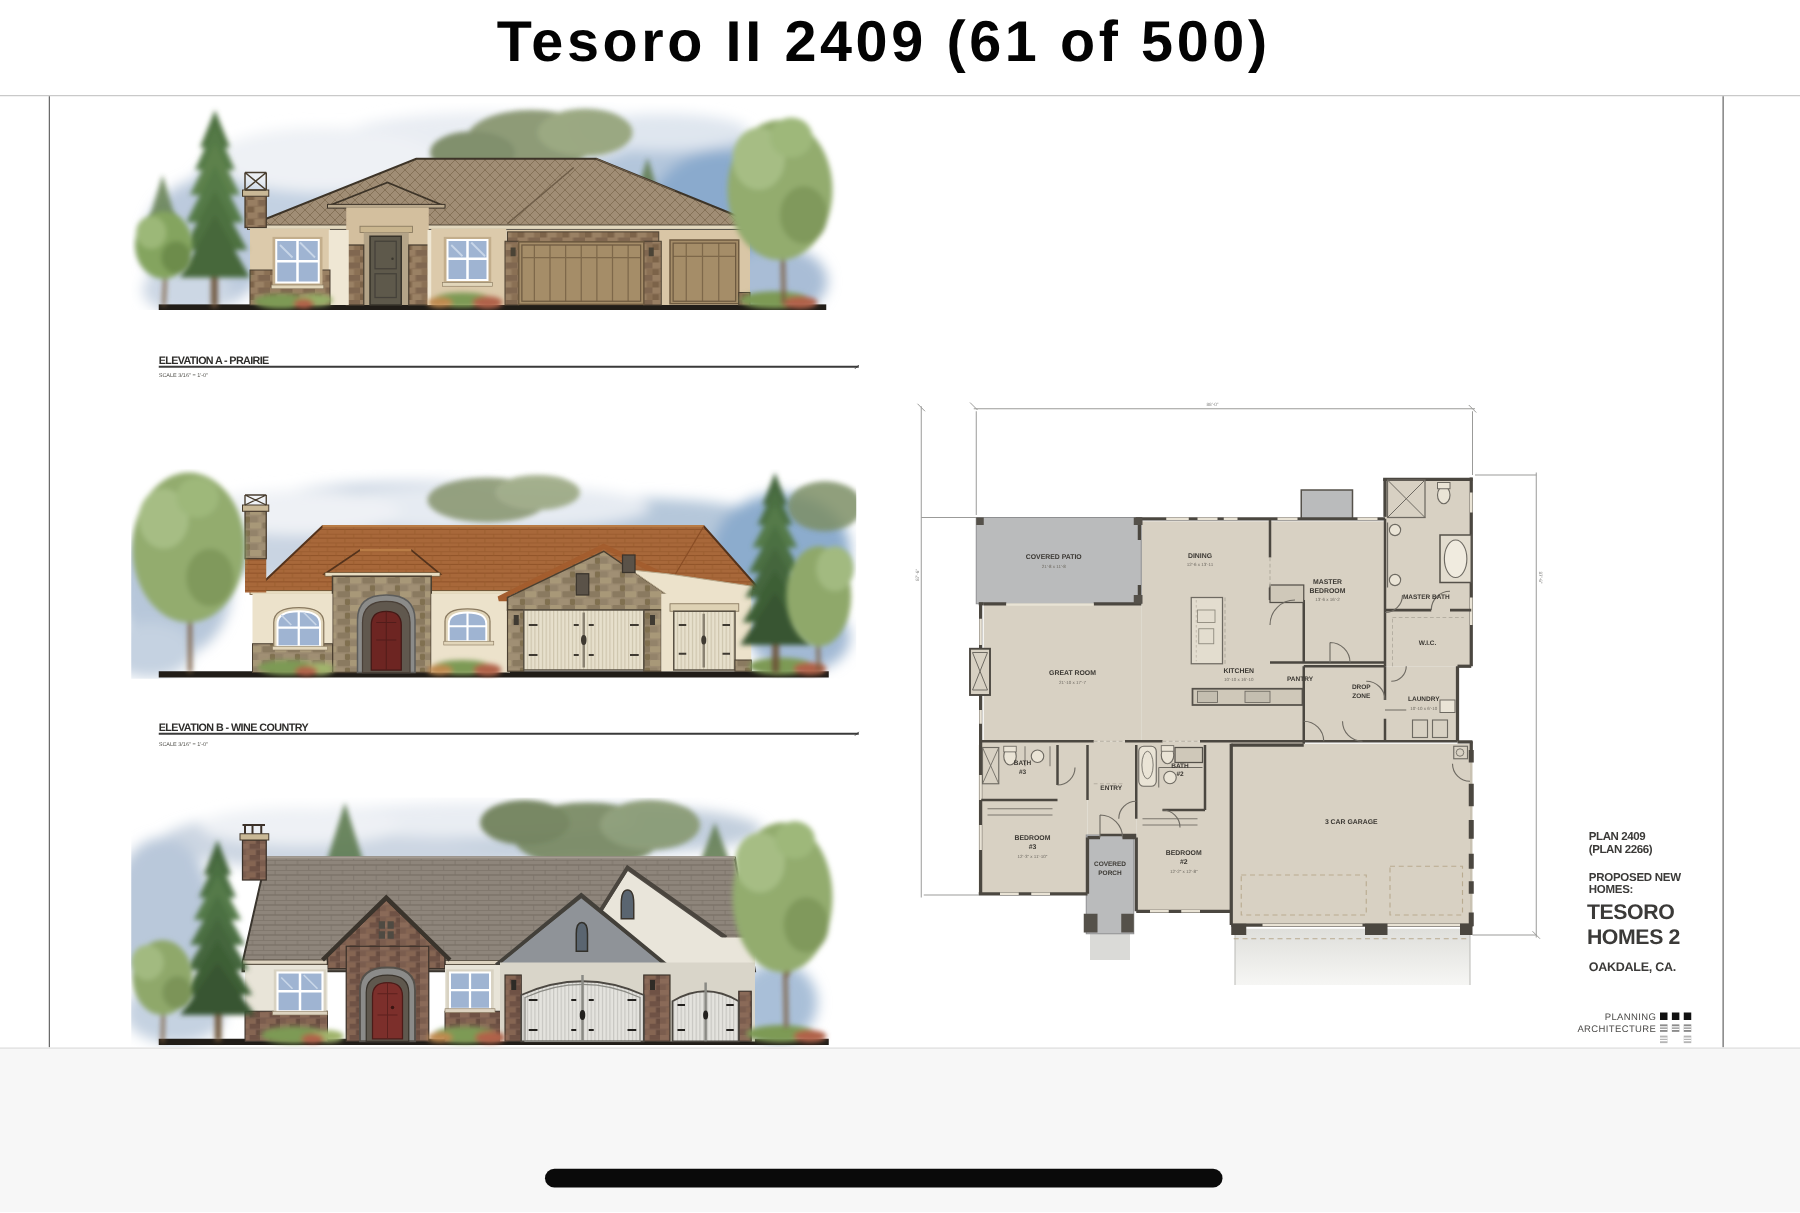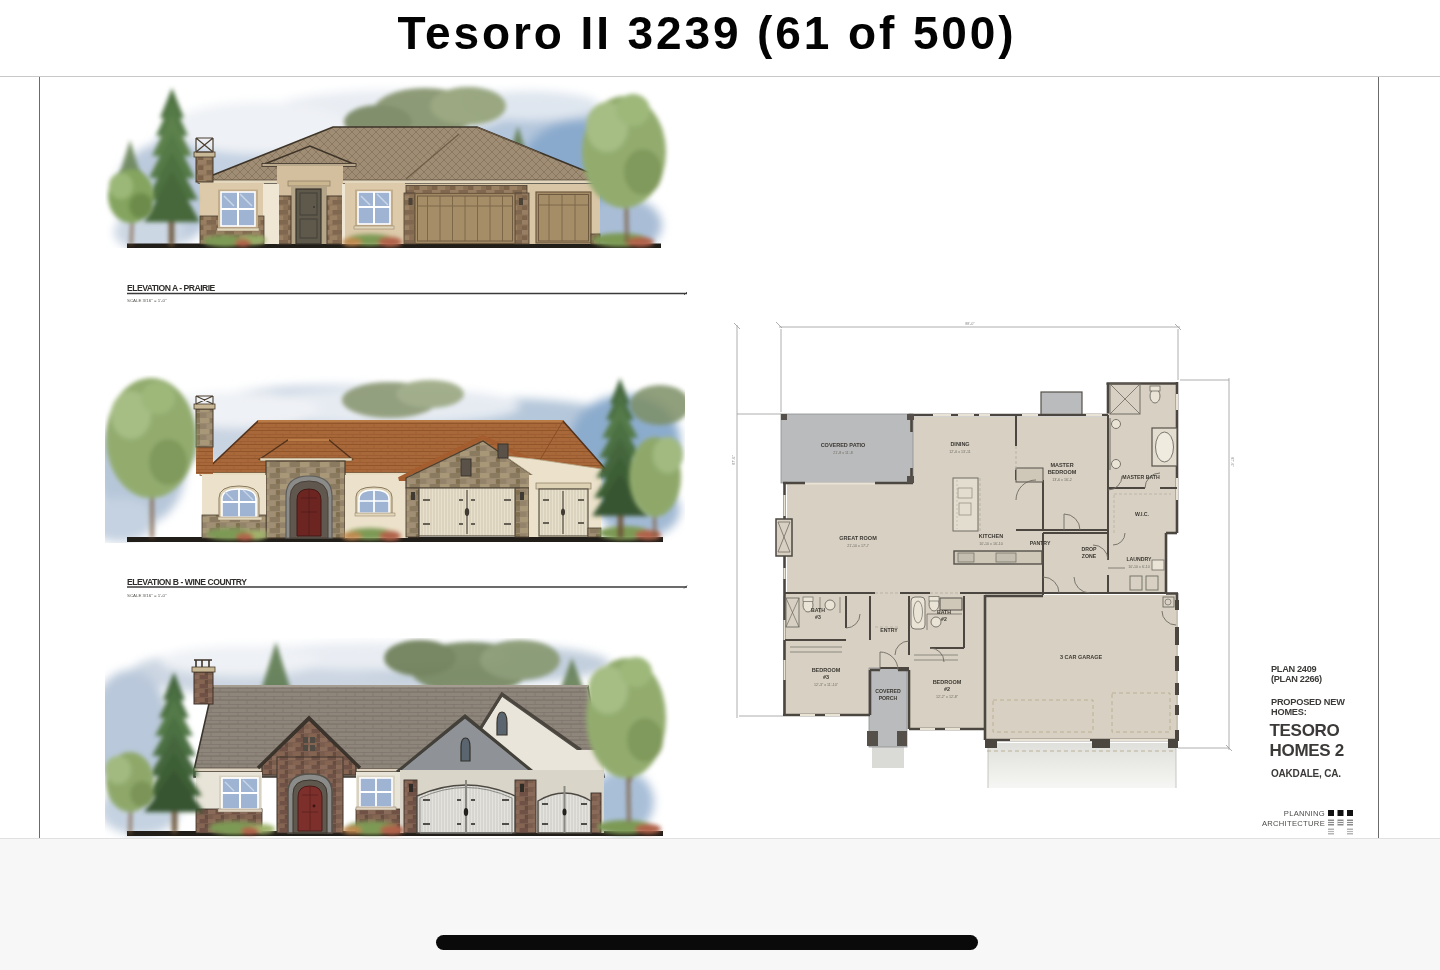--- a/index.html
+++ b/index.html
@@ -8,21 +8,21 @@
   #title{position:absolute;left:0;top:6px;width:1414px;text-align:center;font-weight:bold;font-size:46px;color:#030303;letter-spacing:2.9px;}
   #hr1{position:absolute;left:0;top:76px;width:1440px;height:1px;background:#c9c9c9;}
   #lb{position:absolute;left:39px;top:77px;width:1px;height:761px;background:#6b6b6b;}
   #rb{position:absolute;left:1378px;top:77px;width:1px;height:761px;background:#6b6b6b;}
   #bot{position:absolute;left:0;top:838px;width:1440px;height:132px;background:#f7f7f7;border-top:1px solid #e0e0e0;box-sizing:border-box;}
   #hbar{position:absolute;left:436px;top:935px;width:542px;height:15px;border-radius:8px;background:#0a0a0a;}
 </style>
 </head>
 <body>
 <div id="scr">
-  <div id="title">Tesoro II 3239 (61 of 500)</div>
+  <div id="title">Tesoro II 2409 (61 of 500)</div>
   <div id="hr1"></div>
   <div id="lb"></div>
   <div id="rb"></div>
   <svg id="art" width="1440" height="970" viewBox="0 0 1440 970" style="position:absolute;left:0;top:0">
     <defs>
       <filter id="soft" x="-40%" y="-40%" width="180%" height="180%">
           <feGaussianBlur stdDeviation="5"></feGaussianBlur>
         </filter>
       <filter id="soft2" x="-40%" y="-40%" width="180%" height="180%">
           <feGaussianBlur stdDeviation="2.2"></feGaussianBlur>

